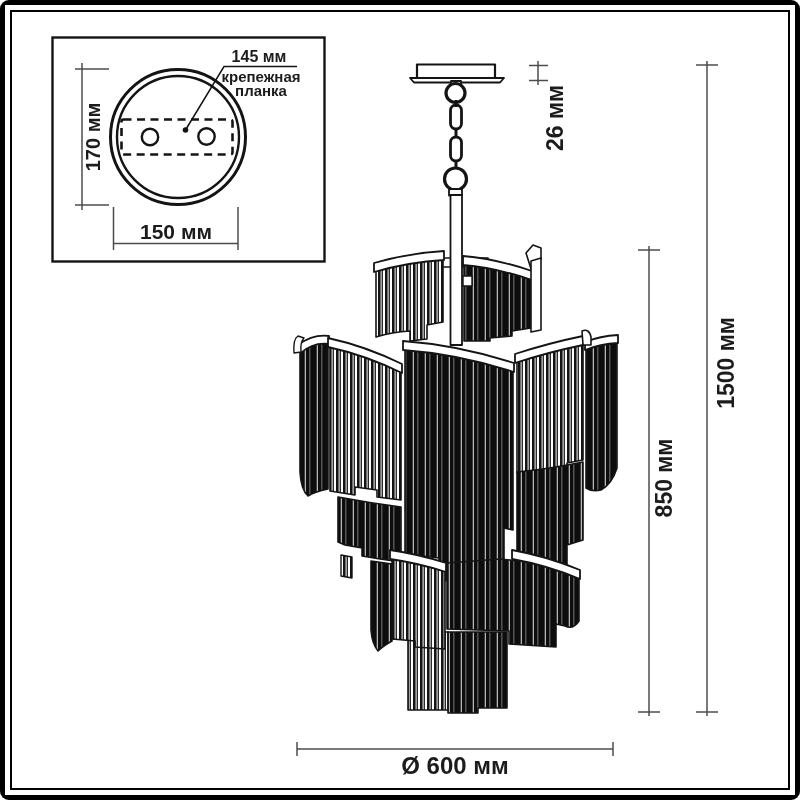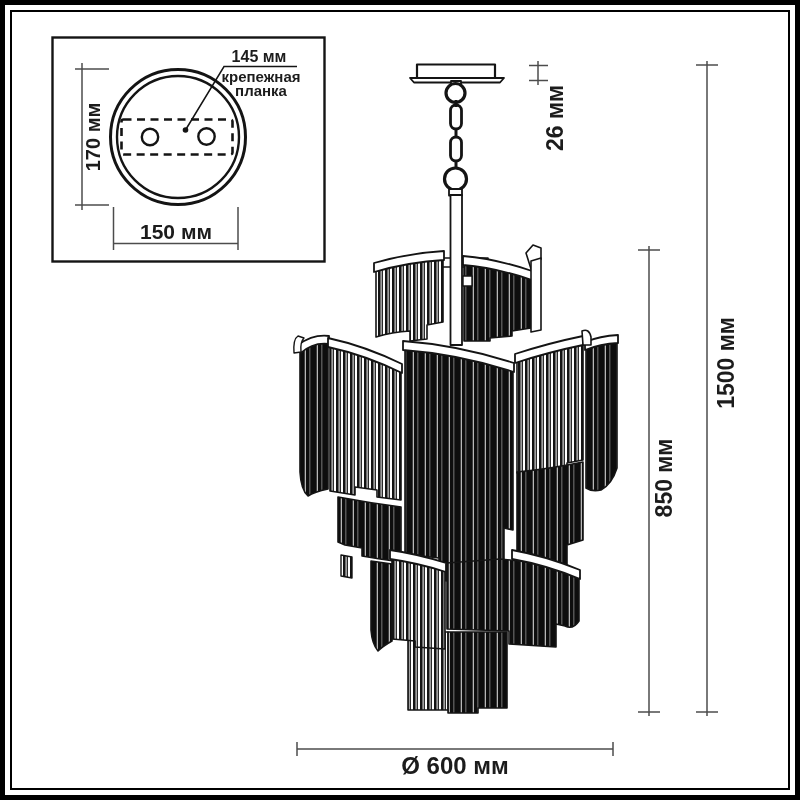--- a/index.html
+++ b/index.html
@@ -1,17 +1,17 @@
 <!DOCTYPE html>
 <html><head>
 <meta charset="utf-8">
 <style>
   html,body{margin:0;padding:0;background:#ffffff;}
   .page{position:relative;width:800px;height:800px;background:#a21caf;overflow:hidden;
-        font-family:"Liberation Sans","DejaVu Sans",sans-serif;}
+        font-family:"Liberation Sans","DejaVu Sans",sans-serif;border-radius:9px;}
   svg{display:block;}
   text{font-family:"Liberation Sans","DejaVu Sans",sans-serif;font-weight:bold;fill:#1c1c1c;}
   .dim-txt{font-size:23px;}
   .dim-txt-sm{font-size:20px;}
   .dim-txt-150{font-size:21px;}
   .dim-txt-600{font-size:24px;}
   .lbl-145{font-size:16px;}
   .lbl-bracket{font-size:15px;}
 </style>
 </head>

